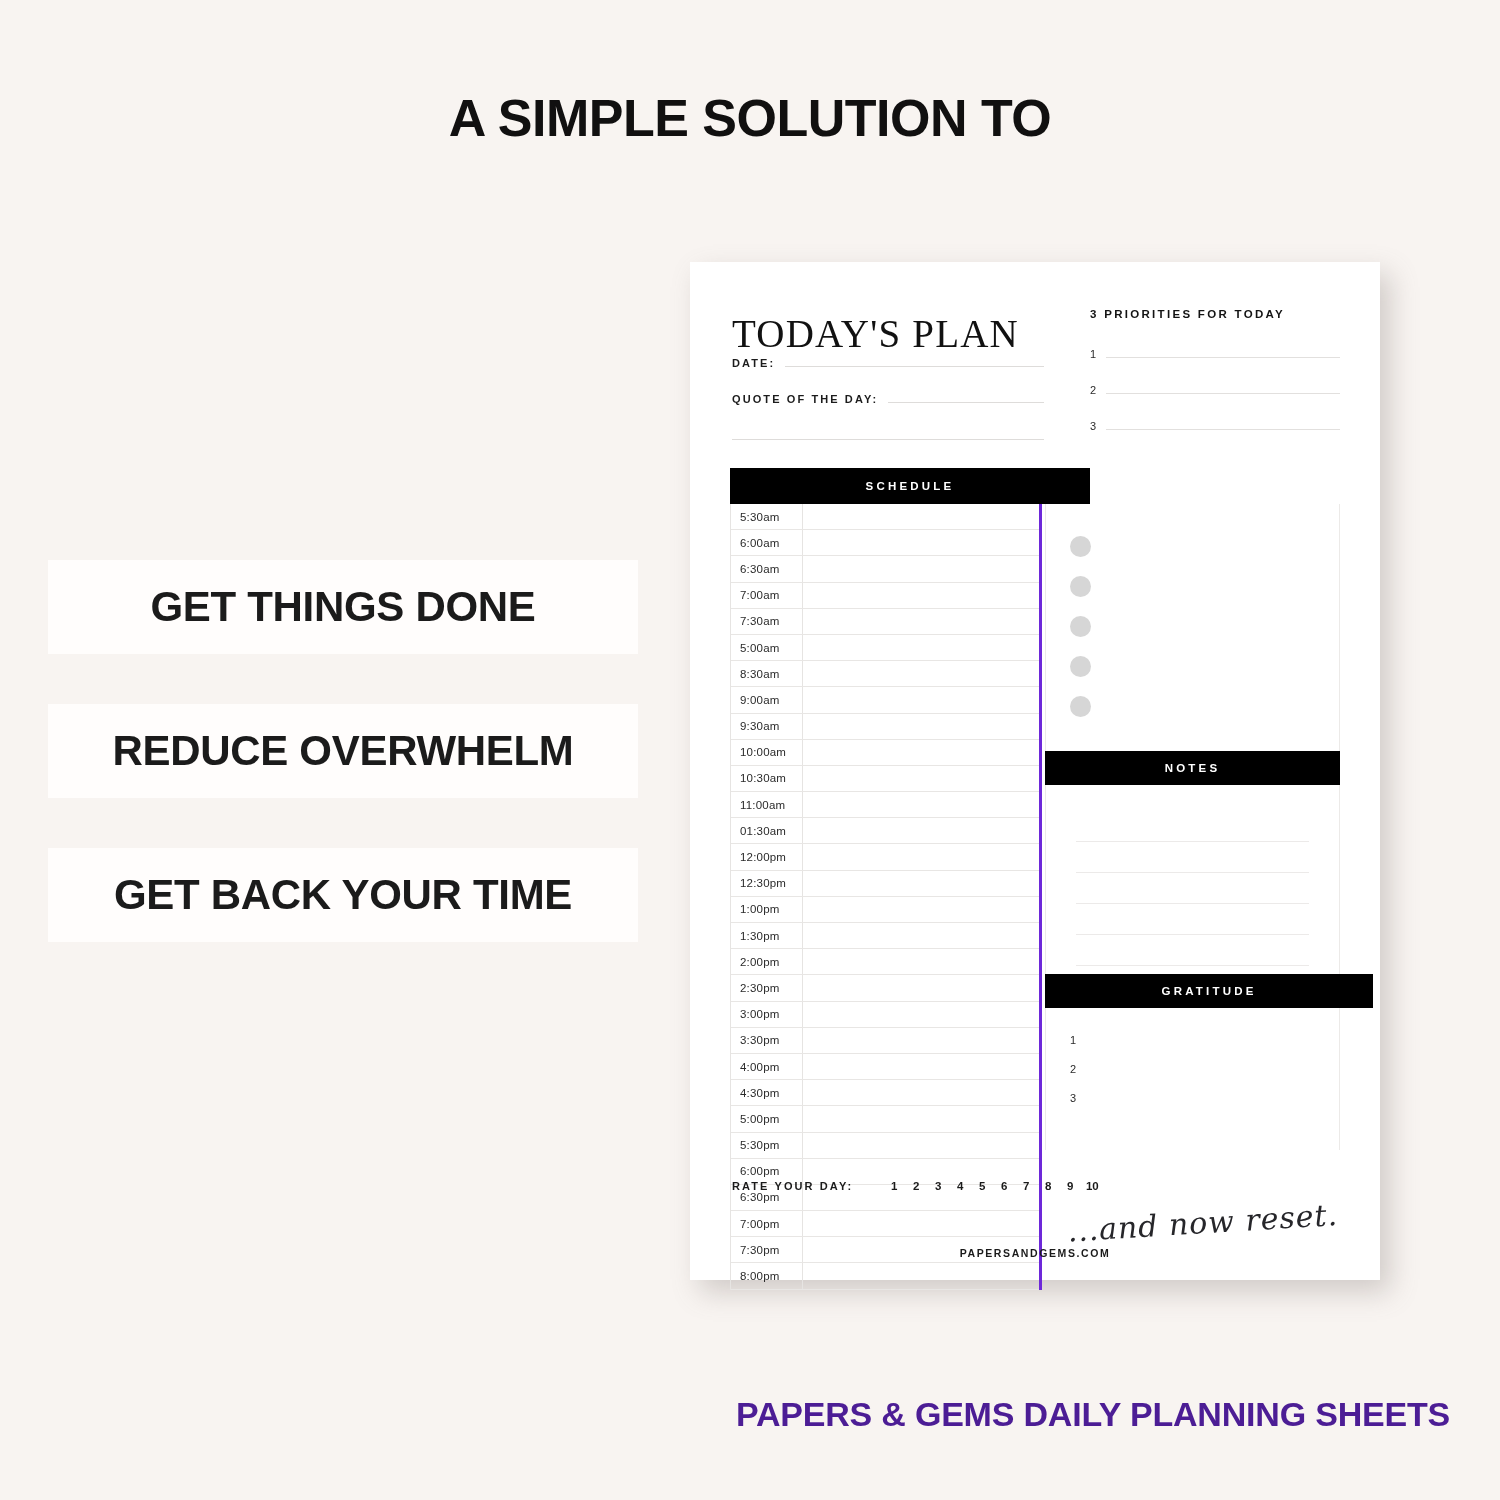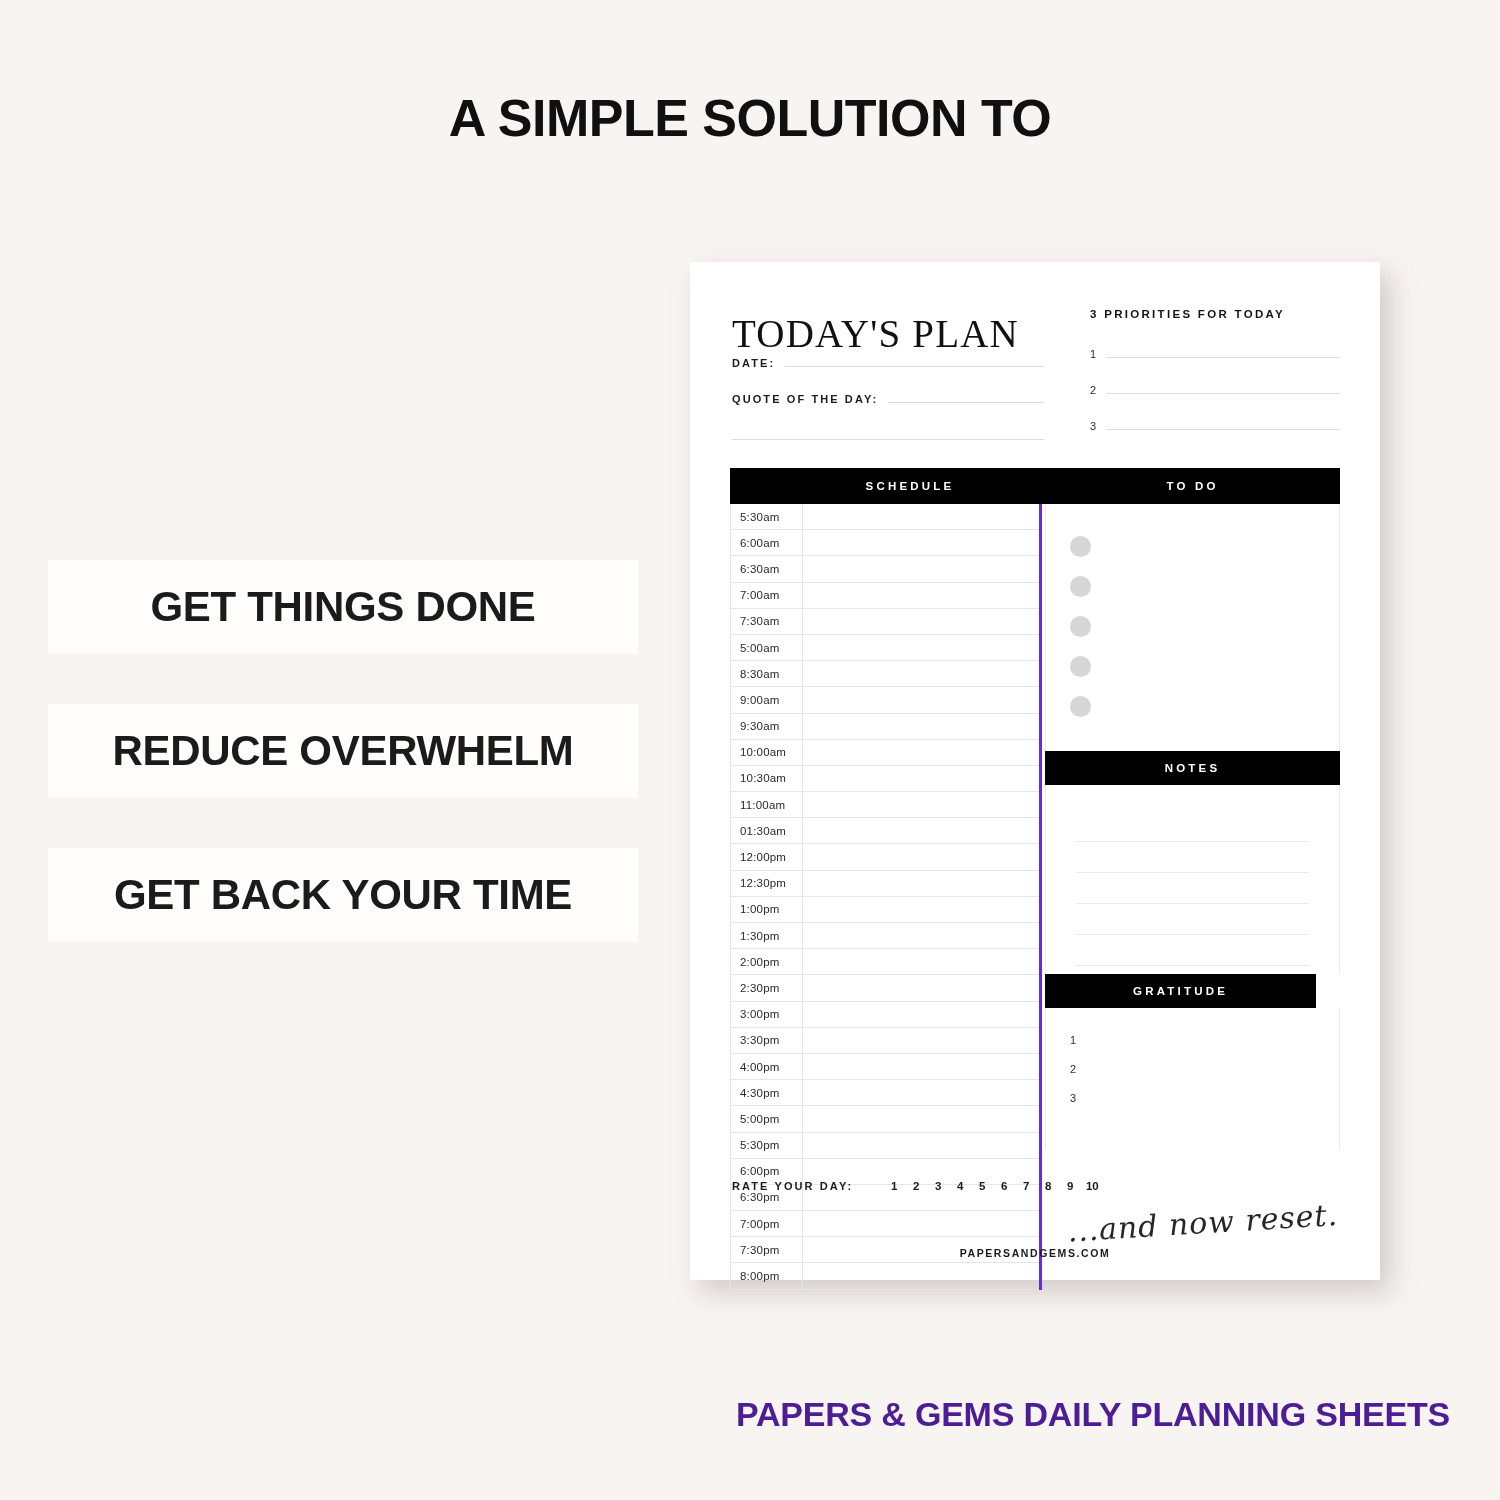--- a/index.html
+++ b/index.html
@@ -162,21 +162,21 @@
     display: flex;
     align-items: center;
     justify-content: center;
     font-size: 11.5px;
     font-weight: 600;
     letter-spacing: 3.2px;
   }
   .band-schedule { left: 40px;  top: 206px; width: 360px; height: 36px; }
   .band-todo     { left: 355px; top: 206px; width: 295px; height: 36px; }
   .band-notes    { left: 355px; top: 489px; width: 295px; height: 34px; }
-  .band-gratitude{ left: 355px; top: 712px; width: 271px; height: 34px; }
+  .band-gratitude{ left: 355px; top: 712px; width: 328px; height: 34px; }
 
   
   .schedule {
     position: absolute;
     left: 40px;
     top: 242px;
     width: 312px;
     border-left: 1px solid #e6e4e2;
     border-right: 3px solid #6d28d9;
     box-sizing: border-box;
@@ -351,21 +351,20 @@
           <span class="priority-line"></span>
         </div>
         <div class="priority-row">
           <span class="priority-num">3</span>
           <span class="priority-line"></span>
         </div>
       </div>
     </div>
 
     <div class="band band-schedule">SCHEDULE</div>
-    <div class="band band-todo">TO DO</div>
     <div class="band band-notes">NOTES</div>
     <div class="band band-gratitude">GRATITUDE</div>
 
     <div class="schedule" id="schedule-grid">
         <div class="sch-row">
           <div class="sch-time">5:30am</div>
           <div class="sch-blank"></div>
         </div>
         <div class="sch-row">
           <div class="sch-time">6:00am</div>

